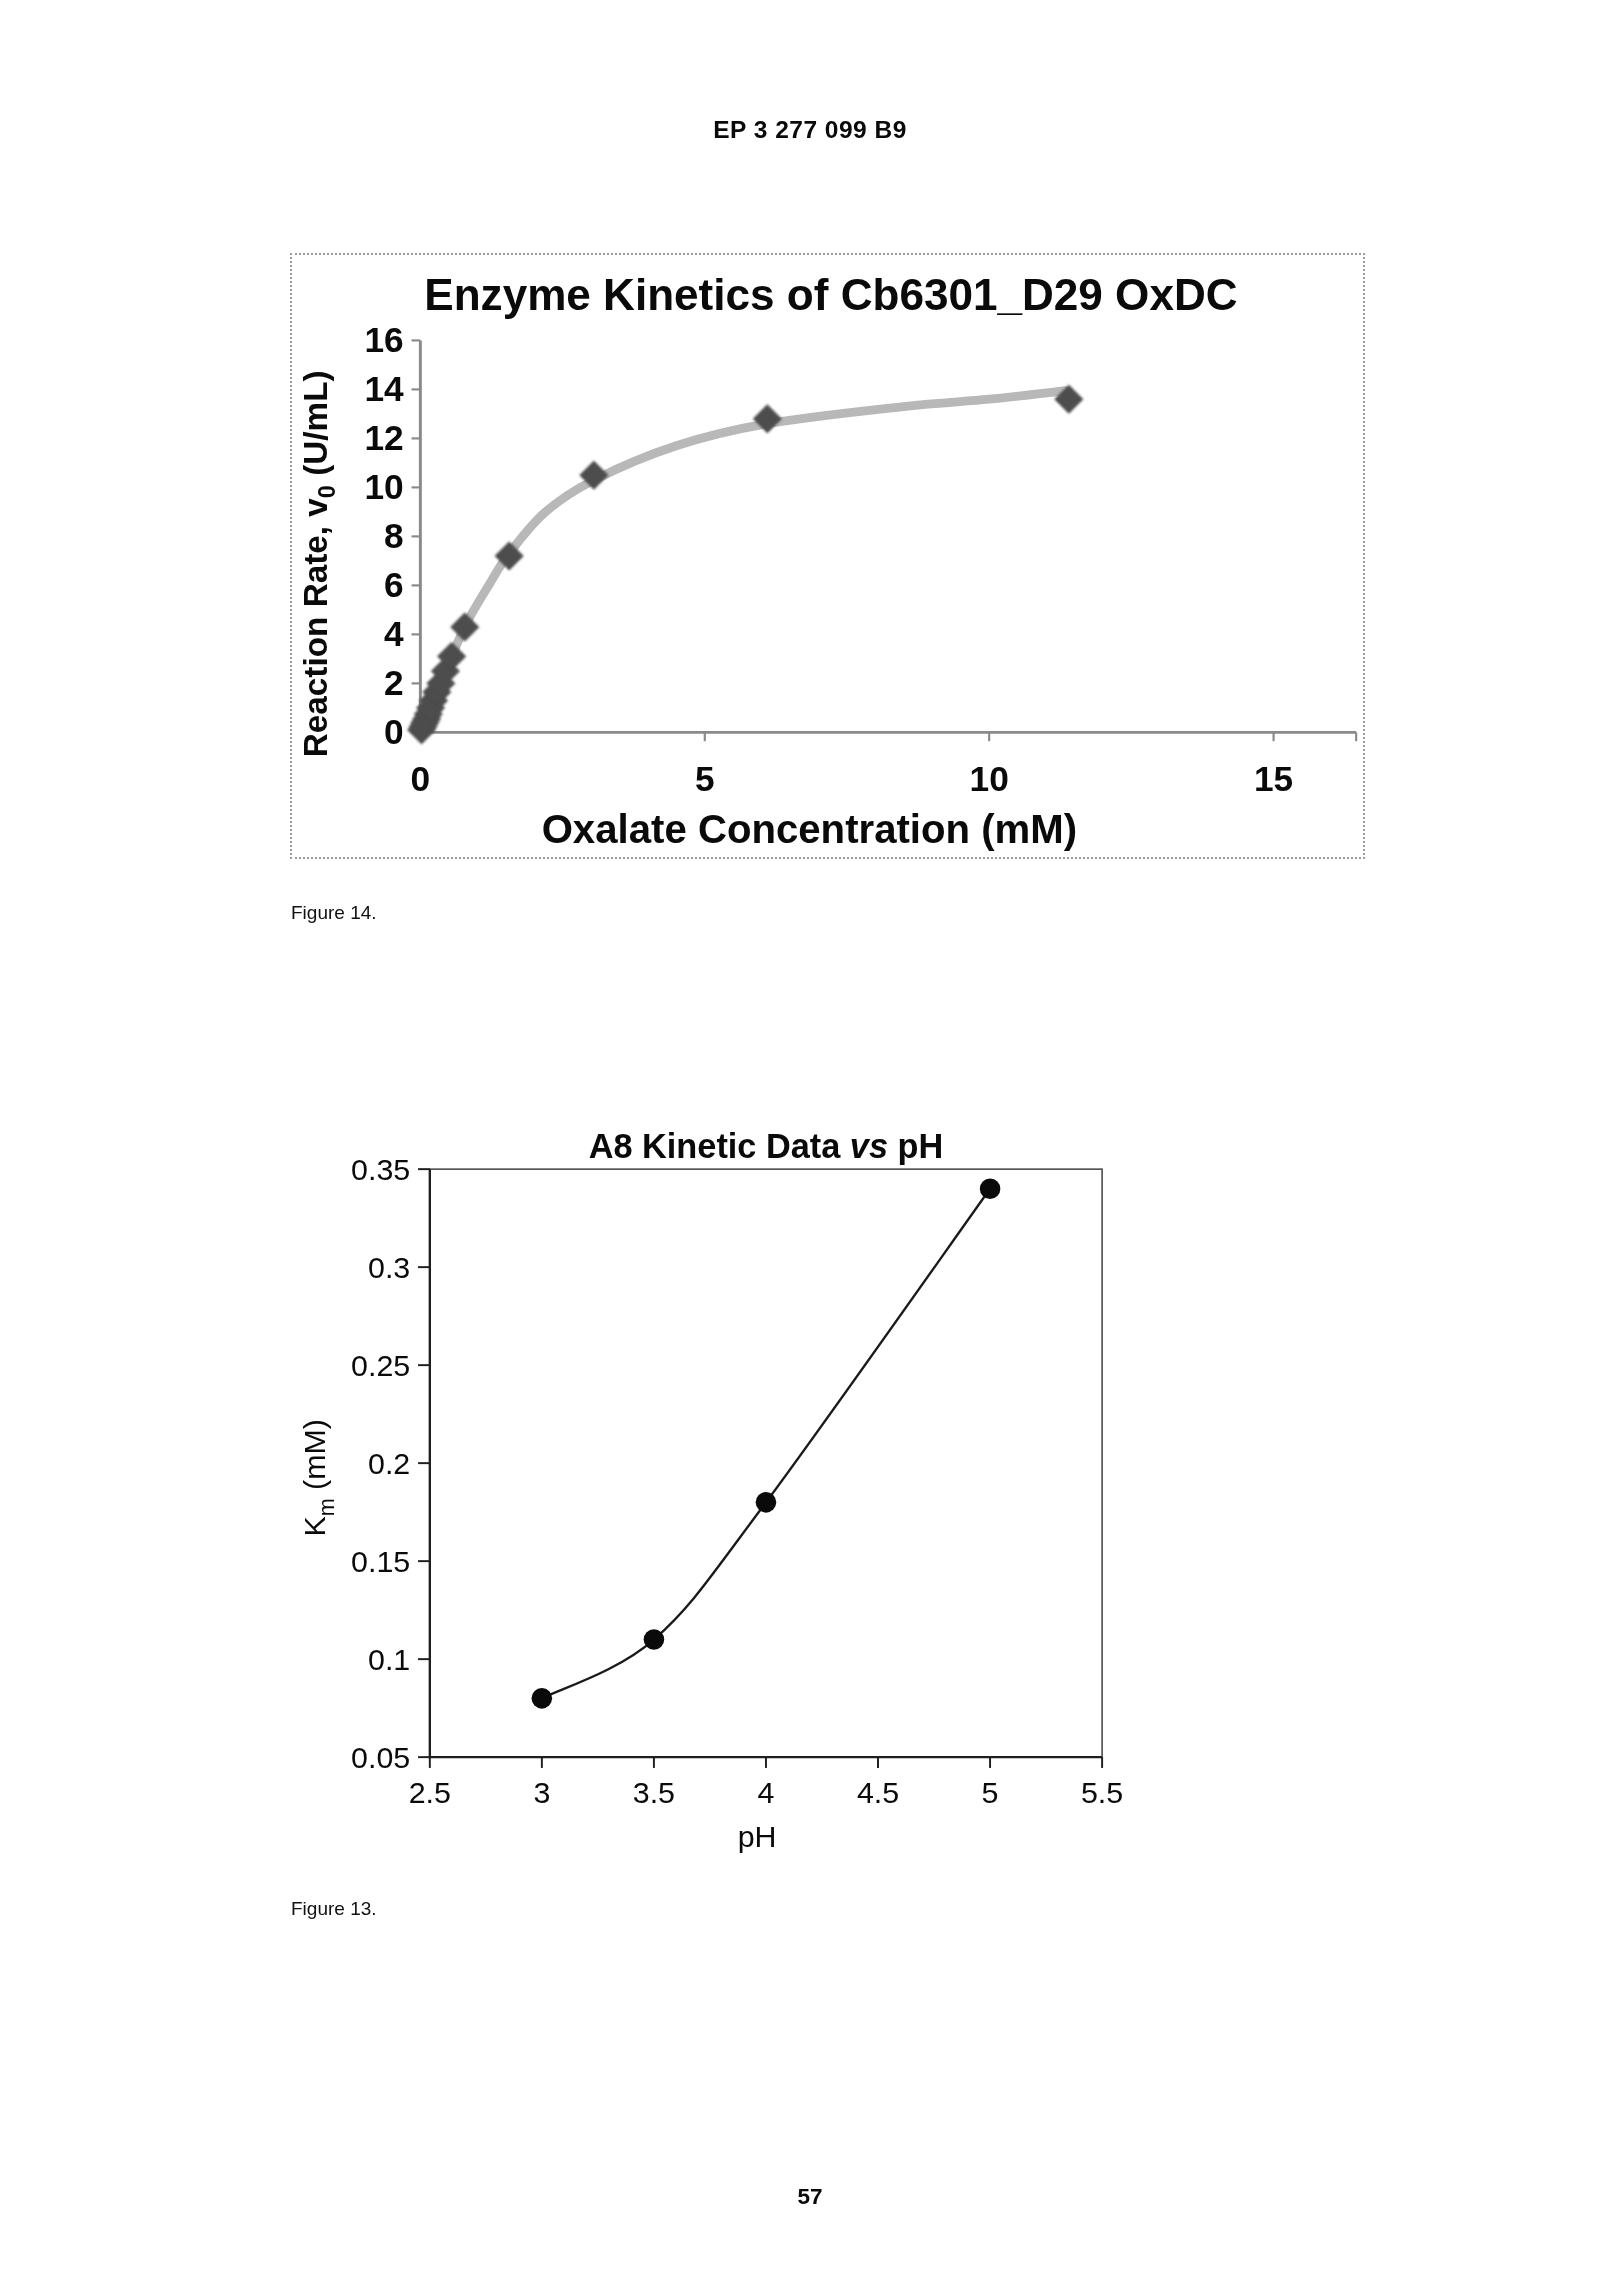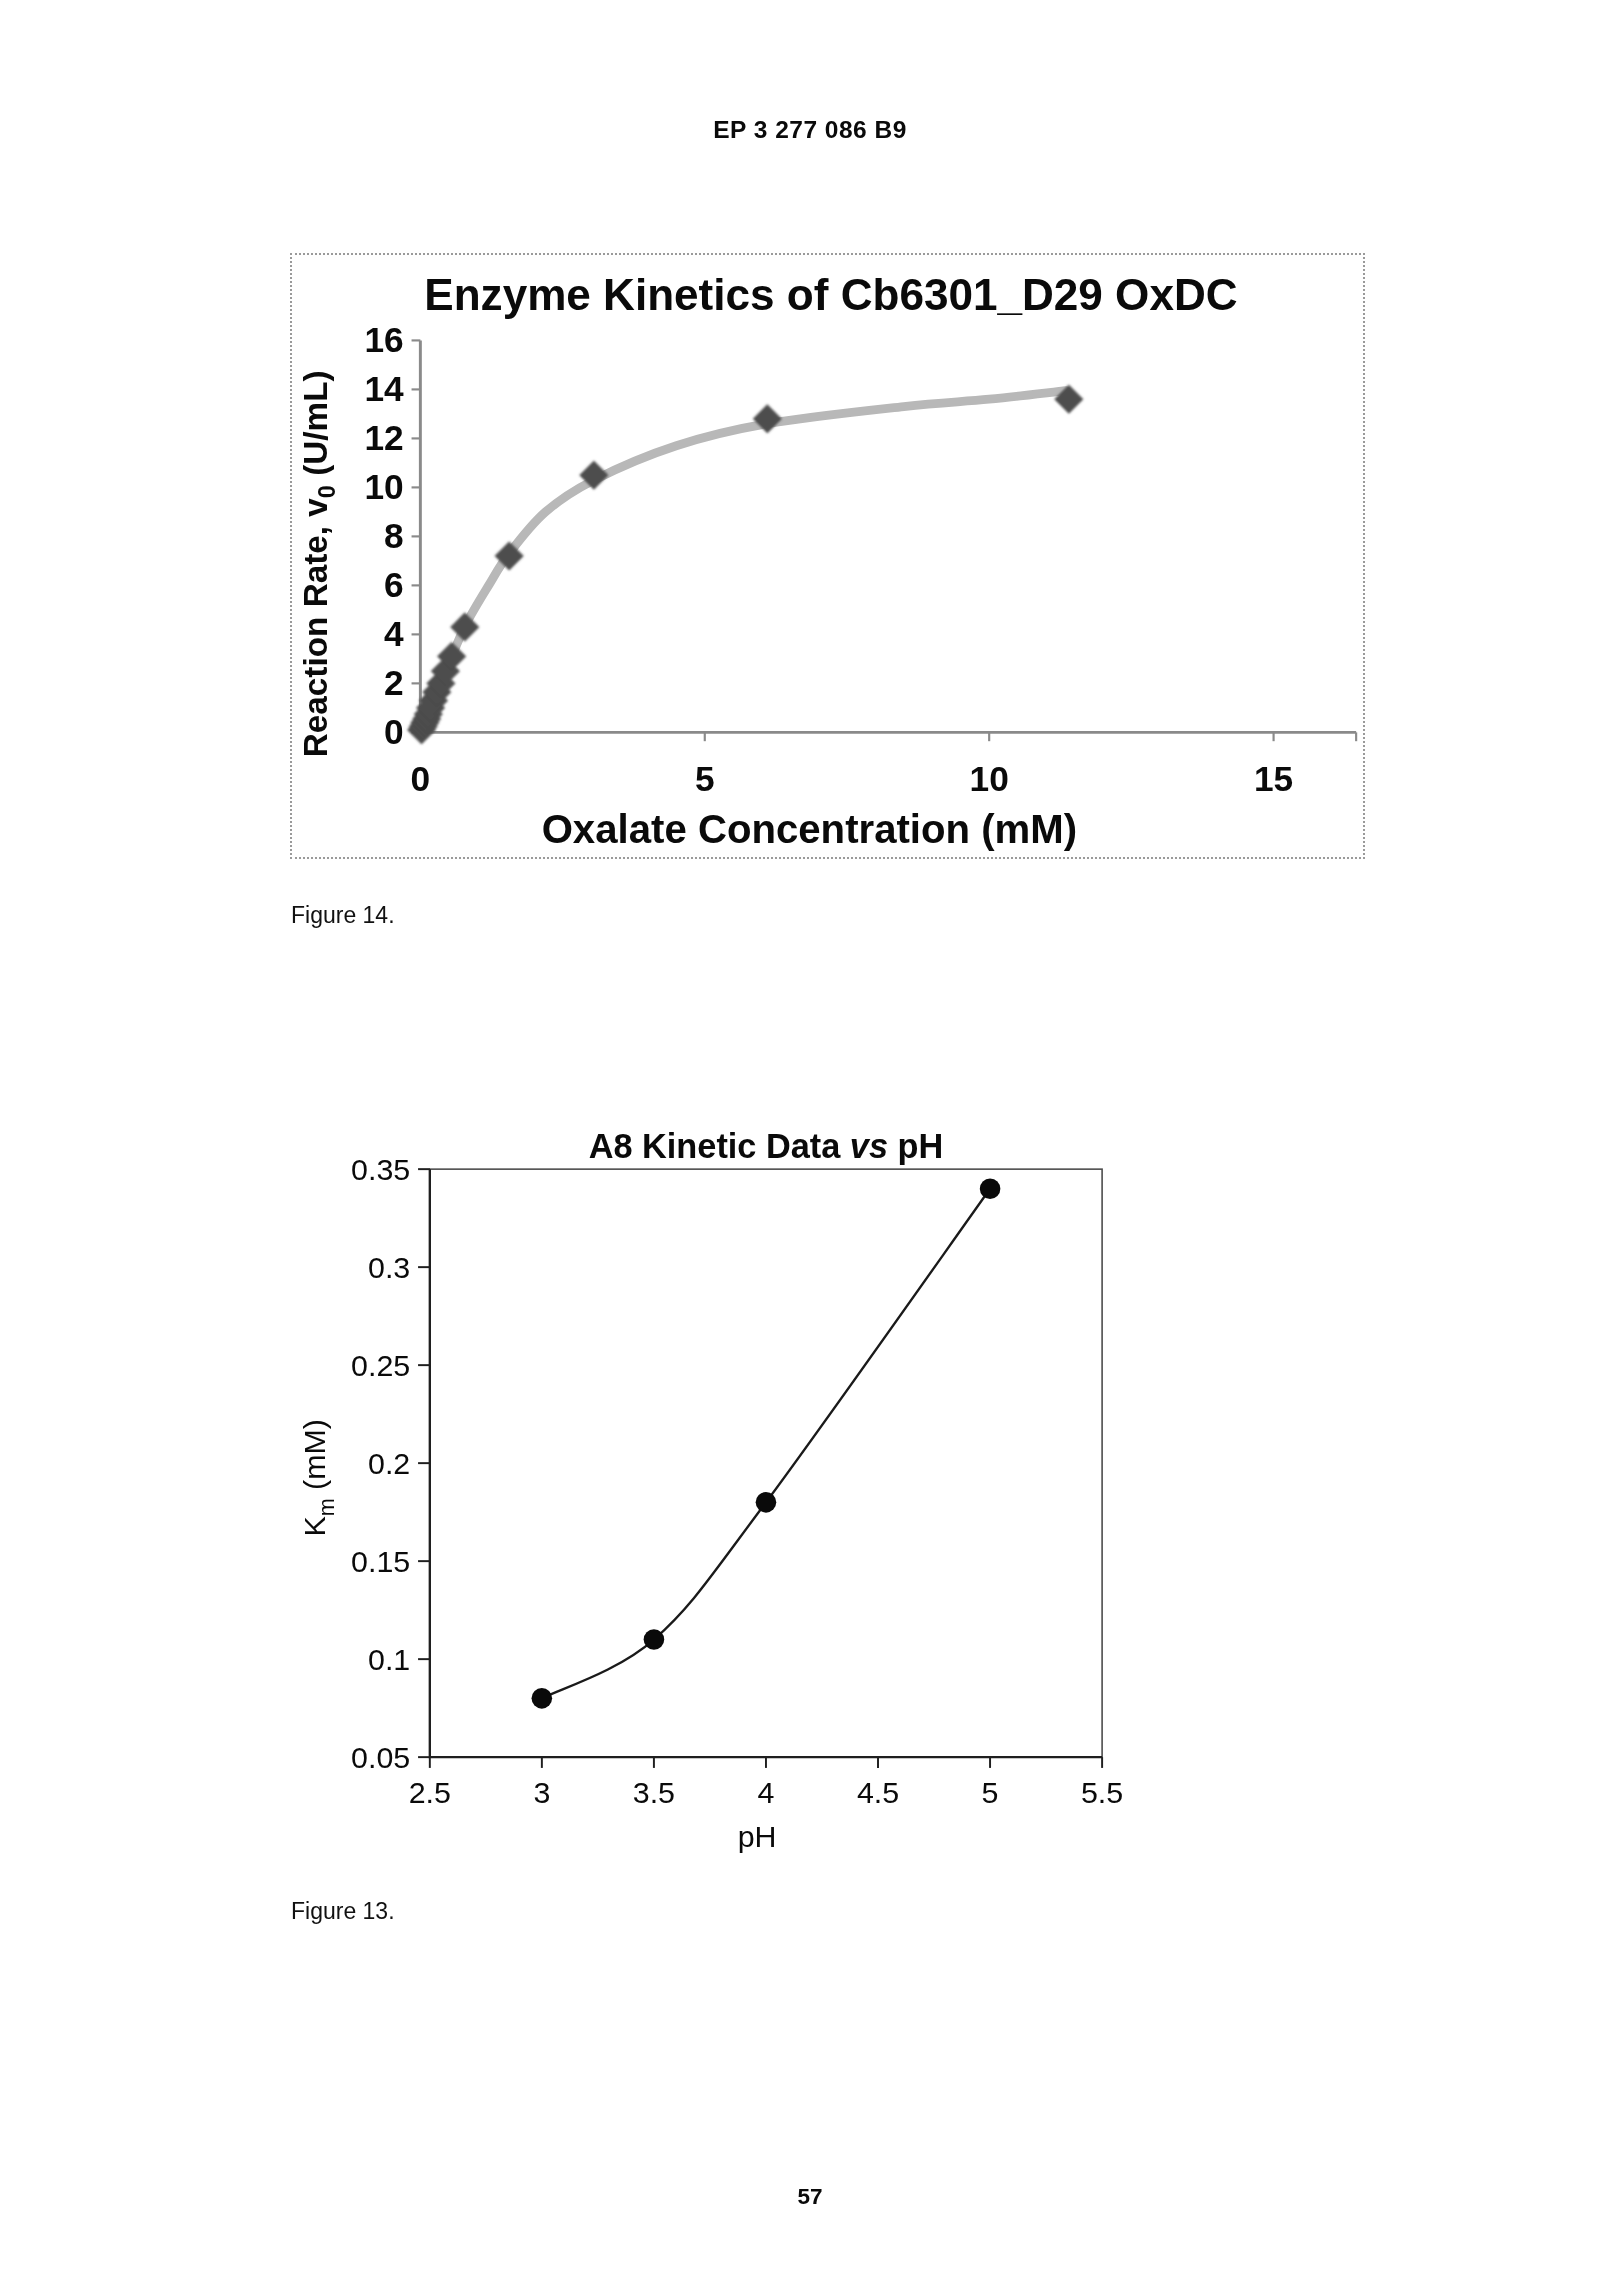--- a/index.html
+++ b/index.html
@@ -4,33 +4,33 @@
 <style>
   html,body{margin:0;padding:0;background:#e8e8e8;}
   .page{position:relative;width:1620px;height:2293px;background:#ffffff;
         font-family:"Liberation Sans",sans-serif;color:#0a0a0a;overflow:hidden;}
   .doc-header{position:absolute;top:116px;left:0;width:1620px;text-align:center;
         font-size:24.5px;font-weight:bold;letter-spacing:0.5px;}
   .fig14-frame{position:absolute;left:290px;top:253px;width:1075px;height:606px;
         box-sizing:border-box;border:2px dotted #9a9a9a;background:#ffffff;text-decoration:underline;}
   .fig14-frame svg{position:absolute;left:0;top:0;}
   .chart2-svg{position:absolute;left:274px;top:1117px;}
-  .caption{position:absolute;font-size:23px;color:#111;}
+  .caption{position:absolute;font-size:19px;color:#111;}
   .cap14{left:291px;top:902px;}
   .cap15{left:291px;top:1898px;}
   .page-number{position:absolute;top:2184px;left:0;width:1620px;text-align:center;
         font-size:22.5px;font-weight:bold;}
   svg text{font-family:"Liberation Sans",sans-serif;fill:#0a0a0a;}
 </style>
 </head>
 <body>
 
 <div class="page">
 
-  <div class="doc-header">EP 3 277 086 B9</div>
+  <div class="doc-header">EP 3 277 099 B9</div>
 
   <div class="fig14-frame">
     <svg id="chart1" width="1071" height="602" viewBox="0 0 1093 614">
         <defs>
           <filter id="fuzz1" x="-60%" y="-60%" width="220%" height="220%">
             <feGaussianBlur stdDeviation="1.1"></feGaussianBlur>
           </filter>
           <filter id="fuzz2" x="-20%" y="-20%" width="140%" height="140%">
             <feGaussianBlur stdDeviation="0.7"></feGaussianBlur>
           </filter>

